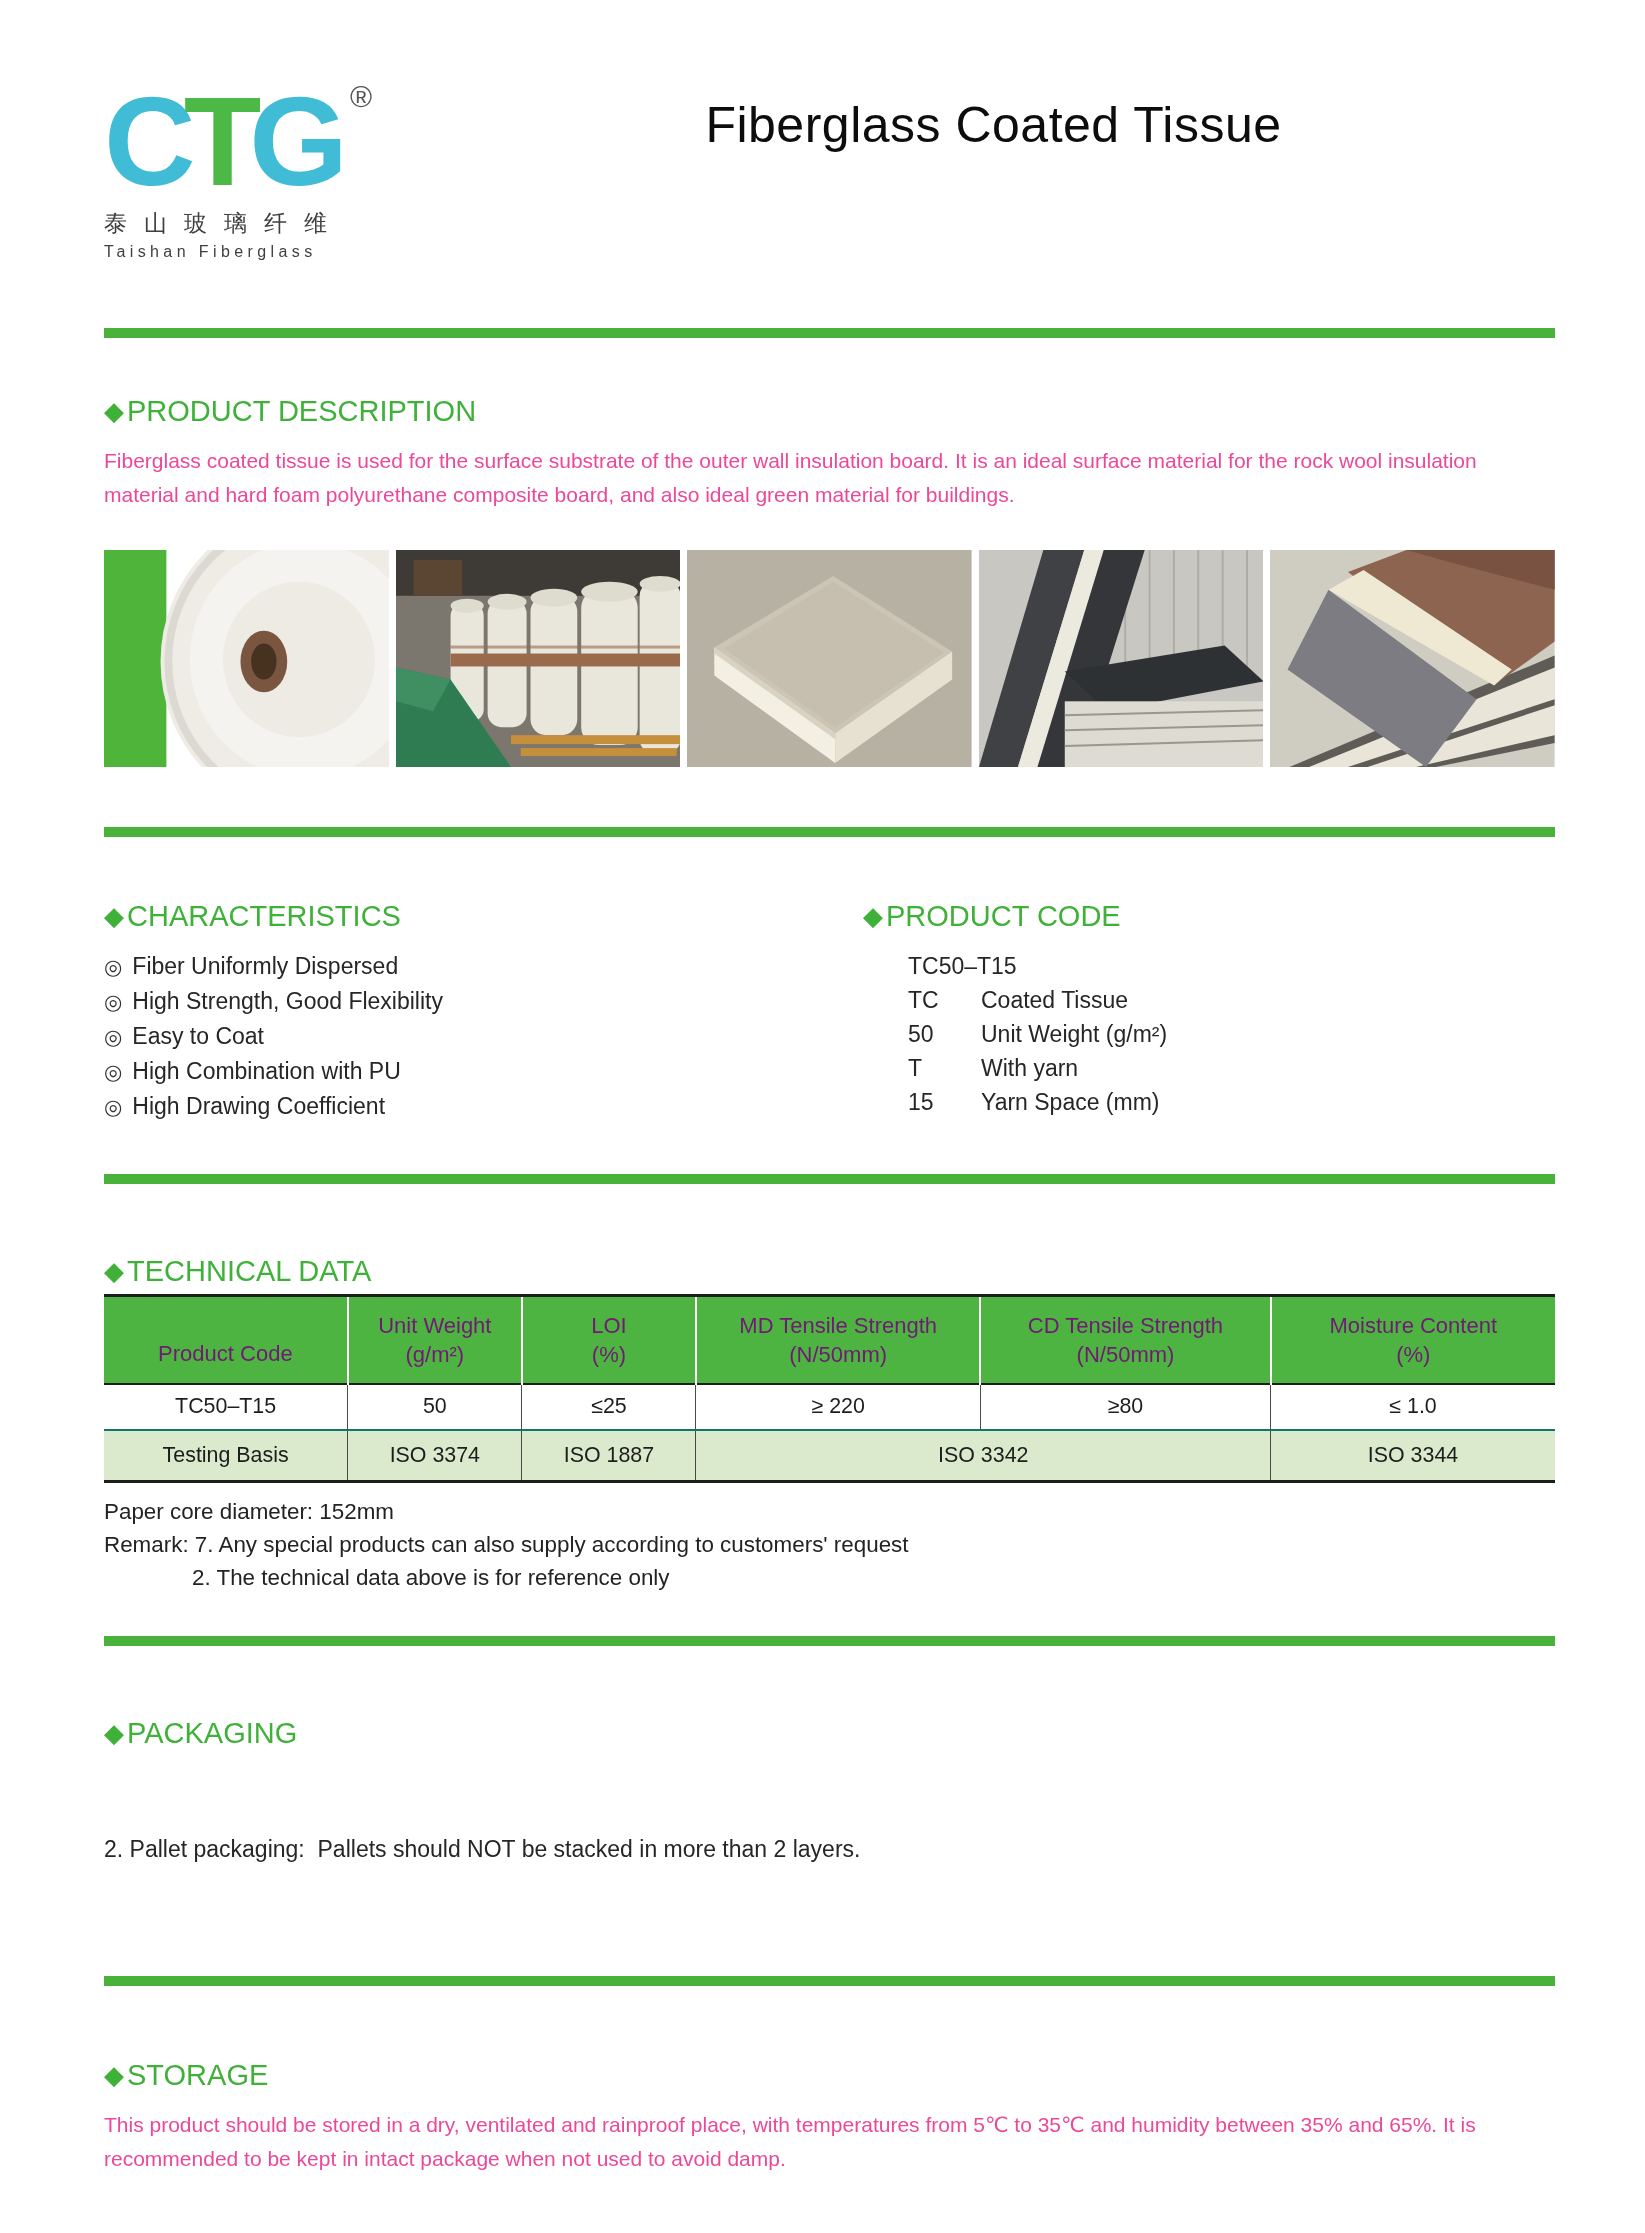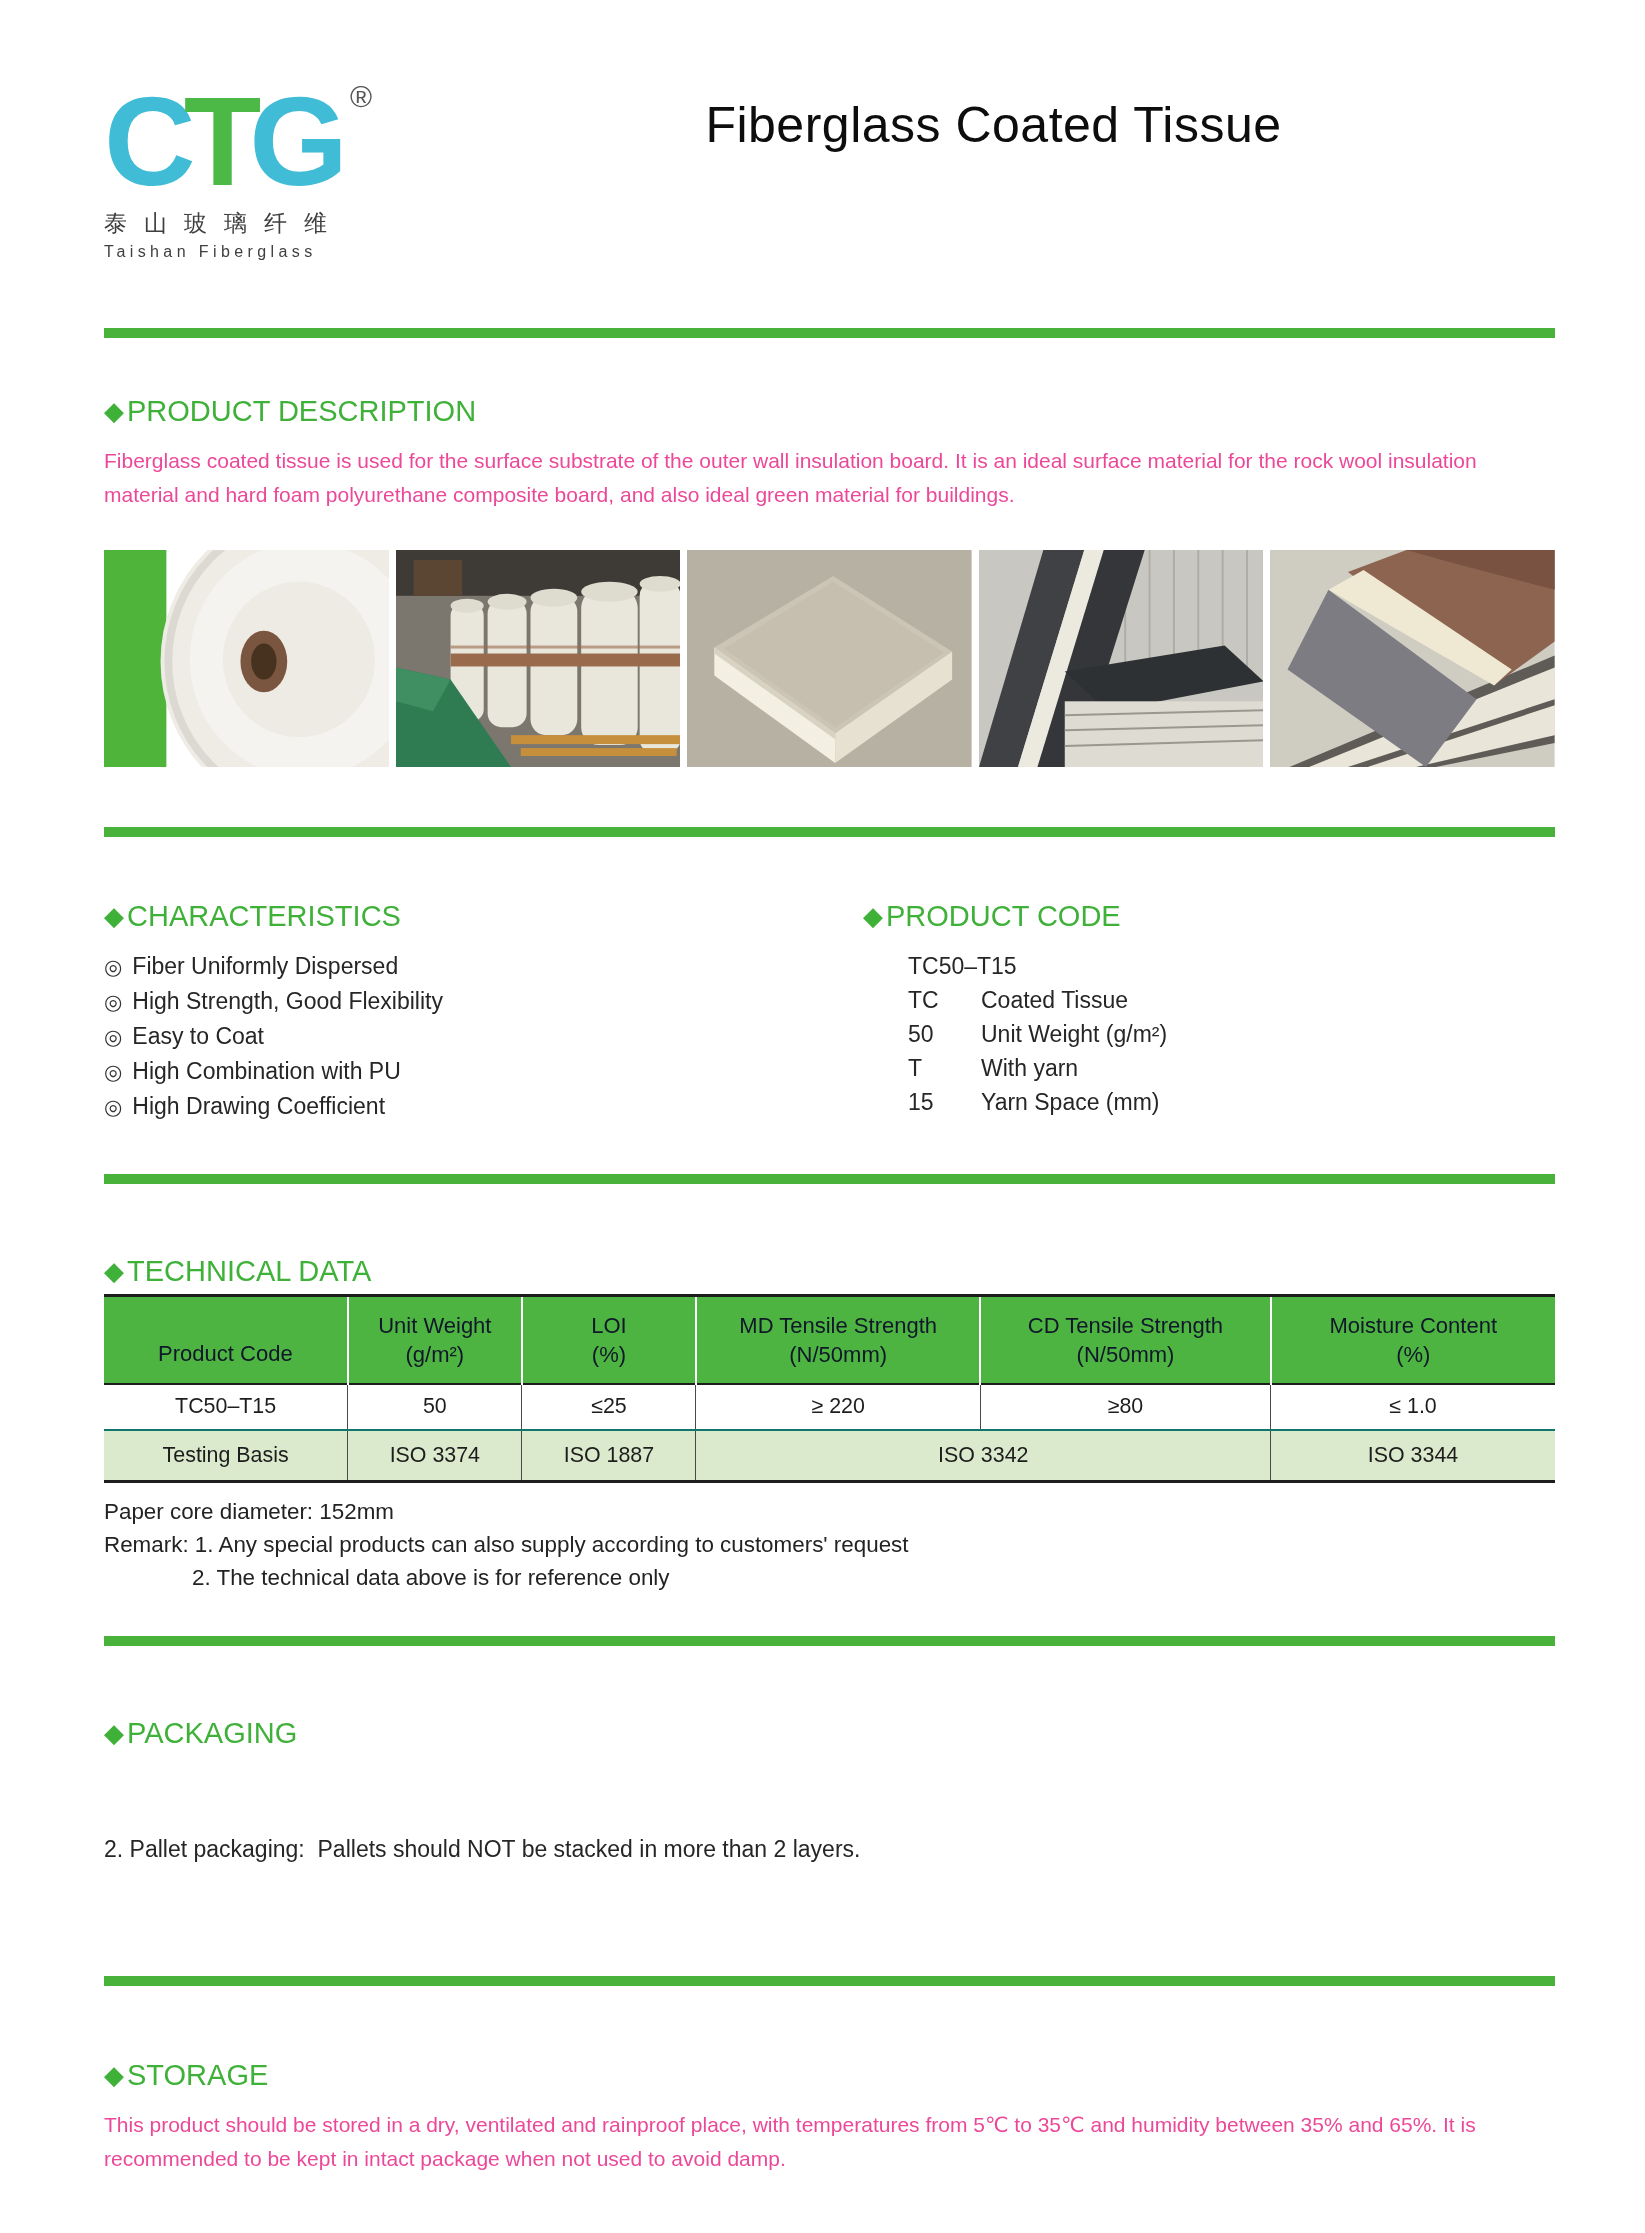--- a/index.html
+++ b/index.html
@@ -46,21 +46,21 @@
   .char-item { display: flex; align-items: baseline; font-size: 23px; line-height: 34px; color: #262626; }
   .ring-bullet { font-size: 21px; margin-right: 10px; color: #333; }
   .pc-block { margin-left: 45px; margin-top: 16px; font-size: 23px; line-height: 34px; color: #262626; }
   .pc-row { display: flex; }
   .pc-key { width: 73px; flex: 0 0 73px; }
 
   
   .tech-wrap { margin-top: 6px; }
   .tech-table { width: 100%; border-collapse: collapse; border-top: 3px solid #1d1d1b; border-bottom: 3px solid #1d1d1b; }
   .tech-table th {
-    background: #4eb441; color: #0f172a; font-weight: normal;
+    background: #4eb441; color: #701a75; font-weight: normal;
     font-size: 22px; line-height: 29px; height: 88px; vertical-align: middle; padding: 0 4px;
   }
   .tech-table th + th { border-left: 2px solid #ffffff; }
   .tech-table th.pad-down { padding-top: 28px; }
   .tech-table td { text-align: center; font-size: 21.4px; color: #1d1d1d; padding: 0 4px; }
   .tech-table .data-row td { height: 46px; border-top: 2px solid #1d1d1b; }
   .tech-table .data-row td + td { border-left: 1px solid #4a4a4a; }
   .tech-table .testing-row td { height: 52px; background: #dbe9cd; border-top: 2px solid #0f766e; }
   .tech-table .testing-row td + td { border-left: 1px solid #4a4a4a; }
 
@@ -318,21 +318,21 @@
           <td>ISO 3374</td>
           <td>ISO 1887</td>
           <td colspan="2">ISO 3342</td>
           <td>ISO 3344</td>
         </tr>
       </tbody>
     </table>
   </div>
   <div class="notes">
     <div>Paper core diameter: 152mm</div>
-    <div>Remark: 1. Any special products can also supply according to customers' request</div>
+    <div>Remark: 7. Any special products can also supply according to customers' request</div>
     <div class="note-indent">2. The technical data above is for reference only</div>
   </div>
 
   <div class="divider mt-div4"></div>
 
   <div class="sec-head mt-pack">
     <span class="diamond">◆</span>
     <span>PACKAGING</span>
   </div>
   <div class="pack-list">

